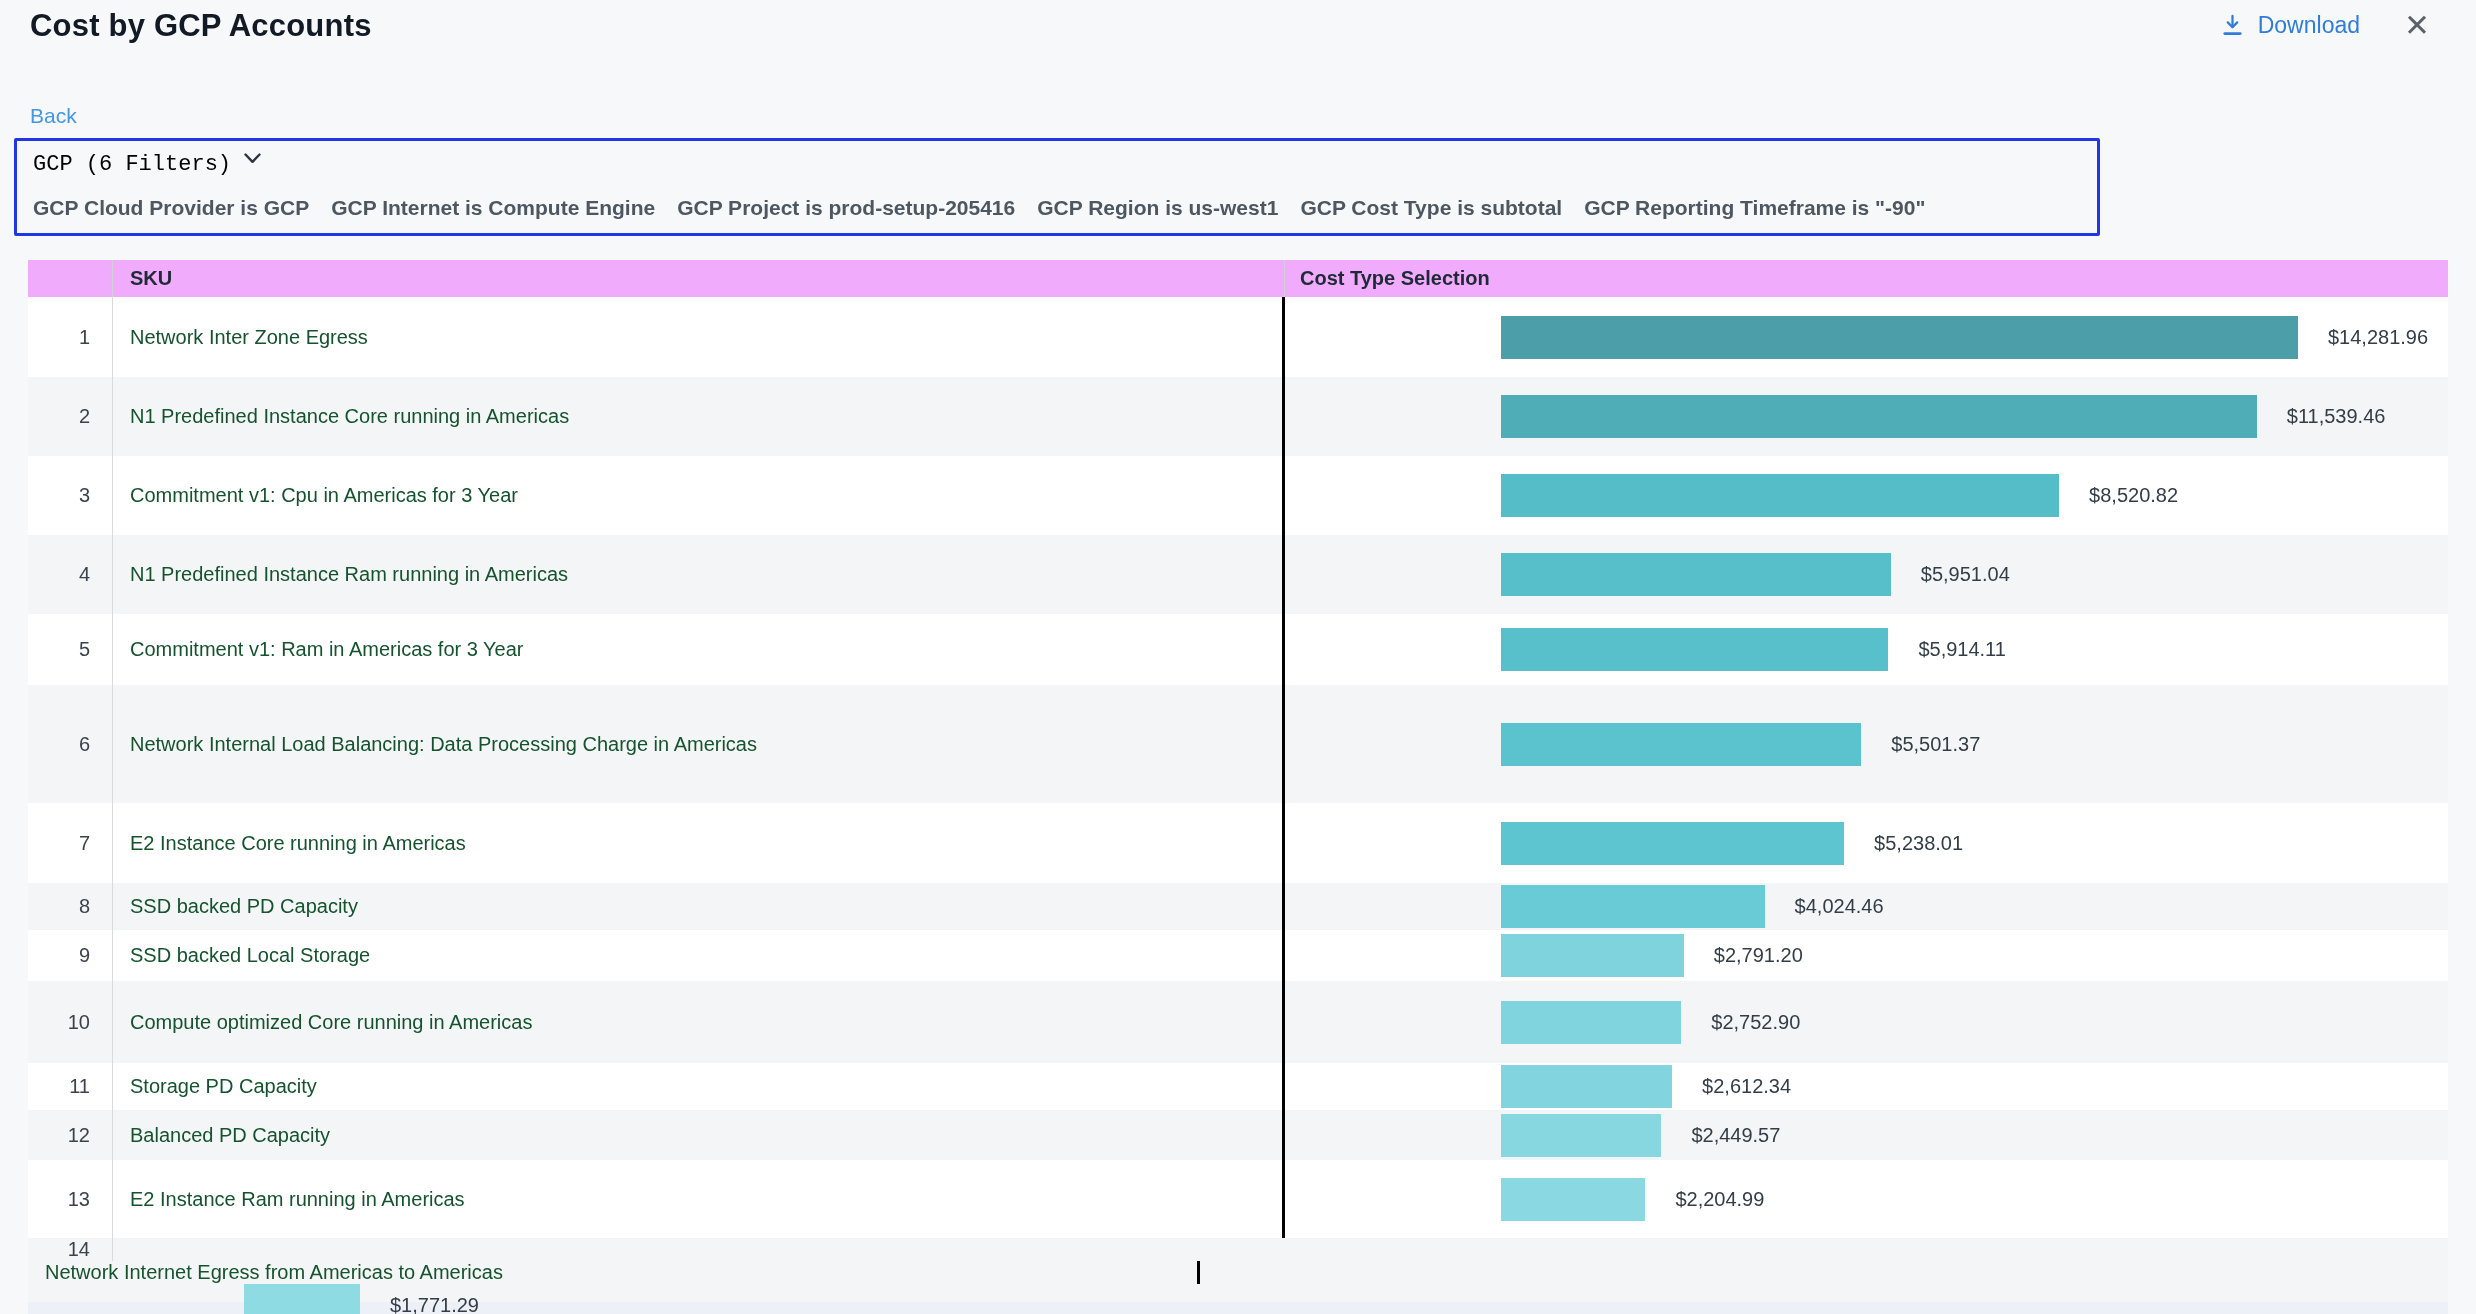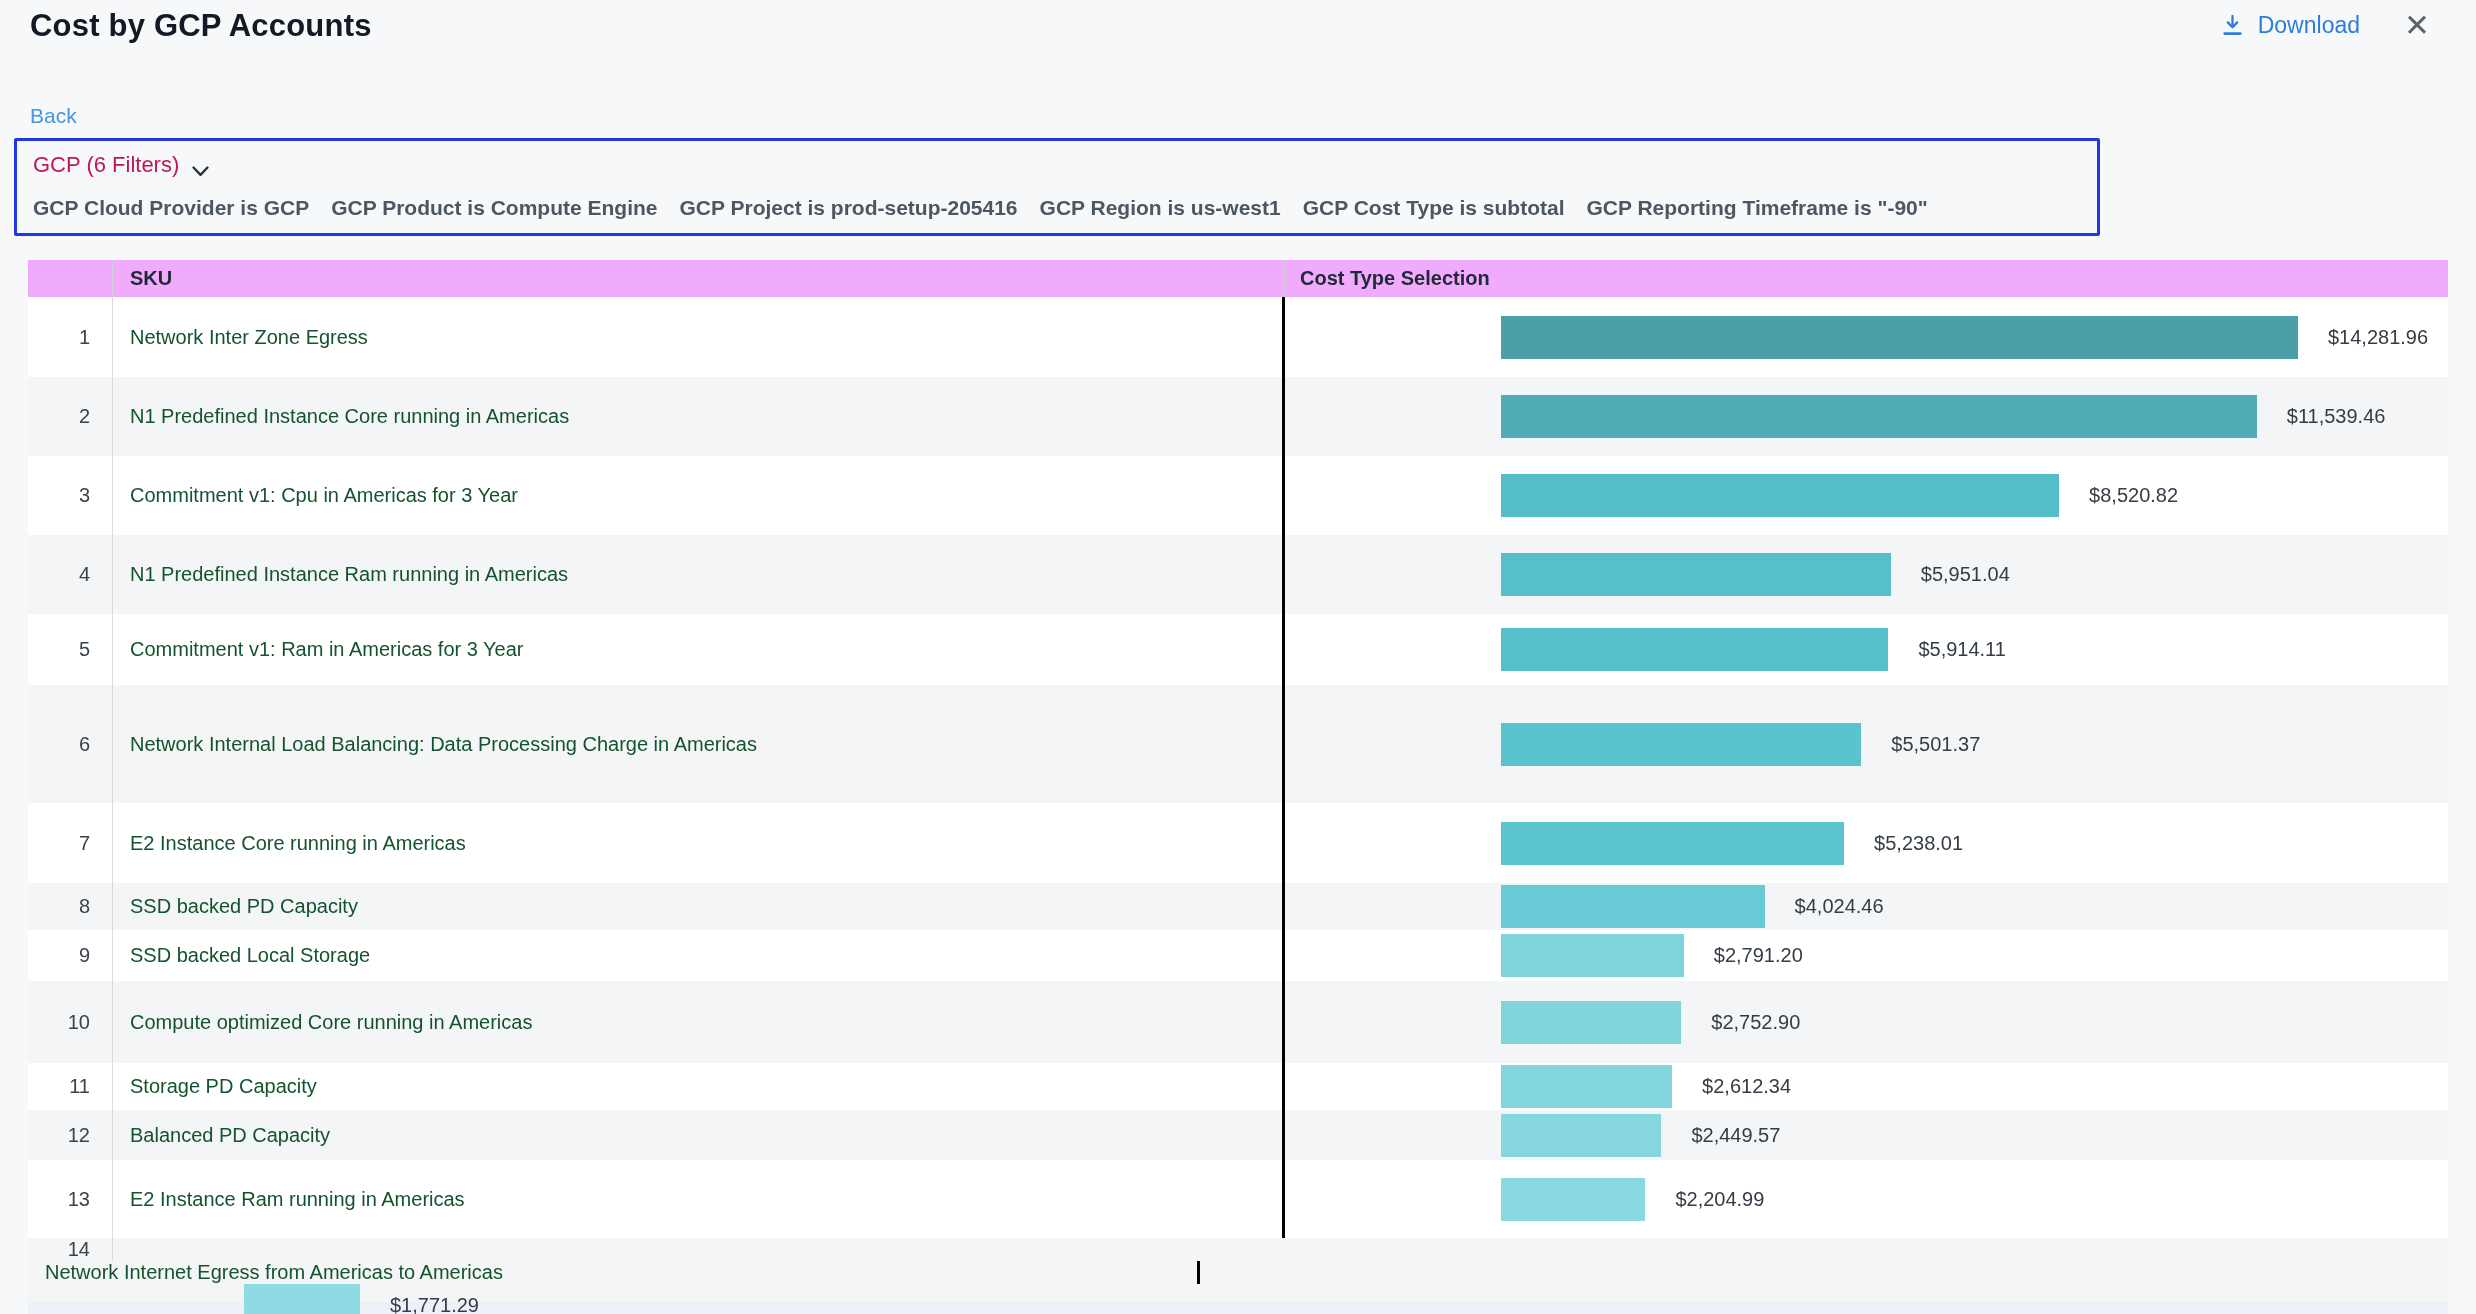--- a/index.html
+++ b/index.html
@@ -40,23 +40,24 @@
   
   .filter-box {
     position:absolute; left:14px; top:138px;
     width:2086px; height:98px;
     border:3px solid #2136e4; border-radius:2px;
     display:flex; flex-direction:column; justify-content:space-between;
     padding:11px 16px 13px 16px;
     background:transparent;
   }
   .filter-summary {
-    display:flex; align-items:flex-end; gap:12px;
-    font-size:22px; font-weight:500; color:#be185d; cursor:pointer;
+    display:flex; align-items:flex-start; gap:12px;
+    font-size:22px; font-weight:500; color:#000000; cursor:pointer;
     width:fit-content;
+    font-family:Liberation Mono, monospace;
   }
   .filter-chips {
     display:flex; gap:22px;
     font-size:21px; font-weight:600; color:#4d5761;
     white-space:nowrap; overflow:hidden;
   }
 
   
   .cost-table { position:absolute; left:28px; top:260px; width:2420px; }
   .thead {
@@ -112,21 +113,21 @@
   <div class="filter-summary">
     <span>GCP (6 Filters)</span>
     <span style="display:flex;">
       <svg width="19" height="13" viewBox="0 0 19 13" fill="none" stroke="#2a3442" stroke-width="2.4" stroke-linecap="round" stroke-linejoin="round">
         <path d="M2.5 2.5 L9.5 9.8 L16.5 2.5"></path>
       </svg>
     </span>
   </div>
   <div class="filter-chips" id="filter-chips">
       <span>GCP Cloud Provider is GCP</span>
-      <span>GCP Product is Compute Engine</span>
+      <span>GCP Internet is Compute Engine</span>
       <span>GCP Project is prod-setup-205416</span>
       <span>GCP Region is us-west1</span>
       <span>GCP Cost Type is subtotal</span>
       <span>GCP Reporting Timeframe is "-90"</span>
     </div>
 </div>
 
 <div class="cost-table">
   <div class="thead">
     <div class="col-idx"></div>

